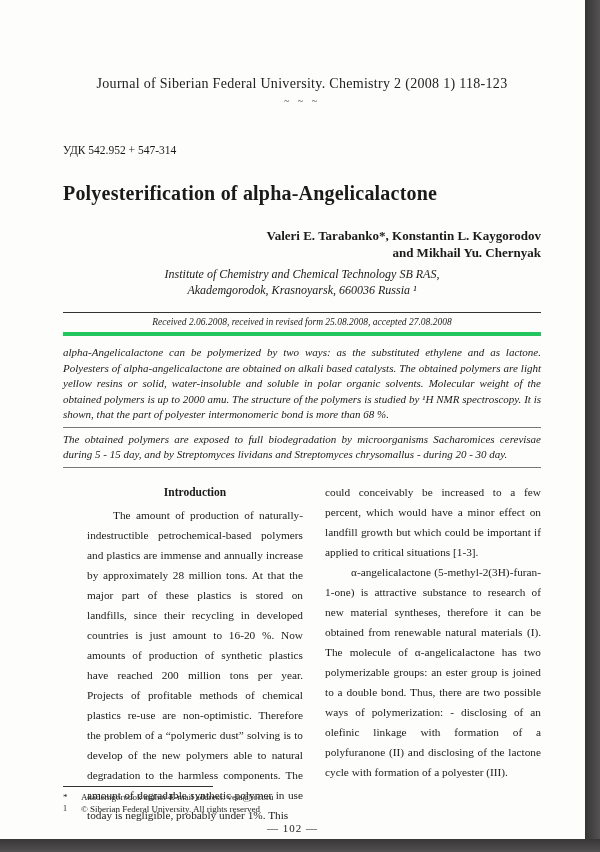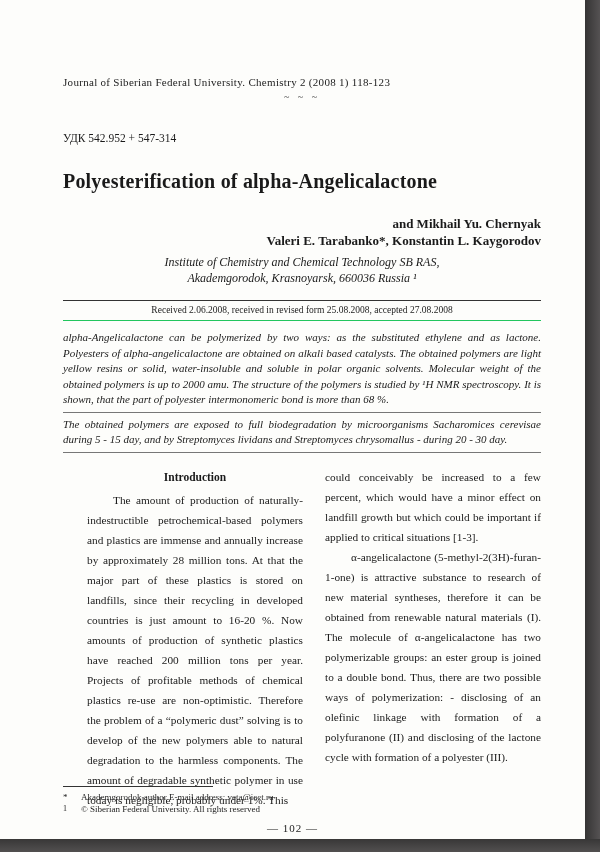--- a/index.html
+++ b/index.html
@@ -21,33 +21,34 @@
     background: #fdfdfb;
   }
   .content {
     position: absolute;
     left: 63px;
     top: 76px;
     width: 478px;
   }
 
   .journal-header {
-    font-size: 11px;
+    text-align: center;
+    font-size: 14px;
     letter-spacing: 0.3px;
     color: #222;
   }
   .tilde-sep {
     text-align: center;
     font-size: 10px;
     letter-spacing: 3px;
     margin-top: 3px;
     color: #444;
   }
   .udk {
-    margin-top: 30px;
+    margin-top: 38px;
     font-size: 11.5px;
   }
   .title {
     margin-top: 26px;
     font-size: 20px;
     font-weight: bold;
     letter-spacing: 0.2px;
   }
   .authors {
     margin-top: 22px;
@@ -59,25 +60,26 @@
   .affiliation {
     margin-top: 5px;
     text-align: center;
     font-style: italic;
     font-size: 12px;
     line-height: 16px;
   }
   .received {
     margin-top: 14px;
     border-top: 1px solid #333;
-    border-bottom: 1px solid #22c55e;
+    border-bottom: 4px solid #22c55e;
     padding: 4px 0 5px 0;
     text-align: center;
     font-size: 9.5px;
     color: #222;
+    font-style: italic;
   }
   .abstract {
     margin-top: 9px;
     font-style: italic;
     font-size: 11px;
     line-height: 15.5px;
     text-align: justify;
   }
   .thin-rule {
     border: none;
@@ -163,22 +165,22 @@
     <div class="content">
 
       <div class="journal-header">Journal of Siberian Federal University.  Chemistry 2 (2008 1) 118-123</div>
       <div class="tilde-sep">~ ~ ~</div>
 
       <div class="udk">УДК 542.952 + 547-314</div>
 
       <h1 class="title">Polyesterification of alpha-Angelicalactone</h1>
 
       <div class="authors">
+        <div>Valeri E. Tarabanko*, Konstantin L. Kaygorodov</div>
         <div>and Mikhail Yu. Chernyak</div>
-        <div>Valeri E. Tarabanko*, Konstantin L. Kaygorodov</div>
       </div>
 
       <div class="affiliation">
         <div>Institute of Chemistry and Chemical Technology SB RAS,</div>
         <div>Akademgorodok, Krasnoyarsk, 660036 Russia ¹</div>
       </div>
 
       <div class="received">Received 2.06.2008, received in revised form 25.08.2008, accepted 27.08.2008</div>
 
       <div class="abstract">

